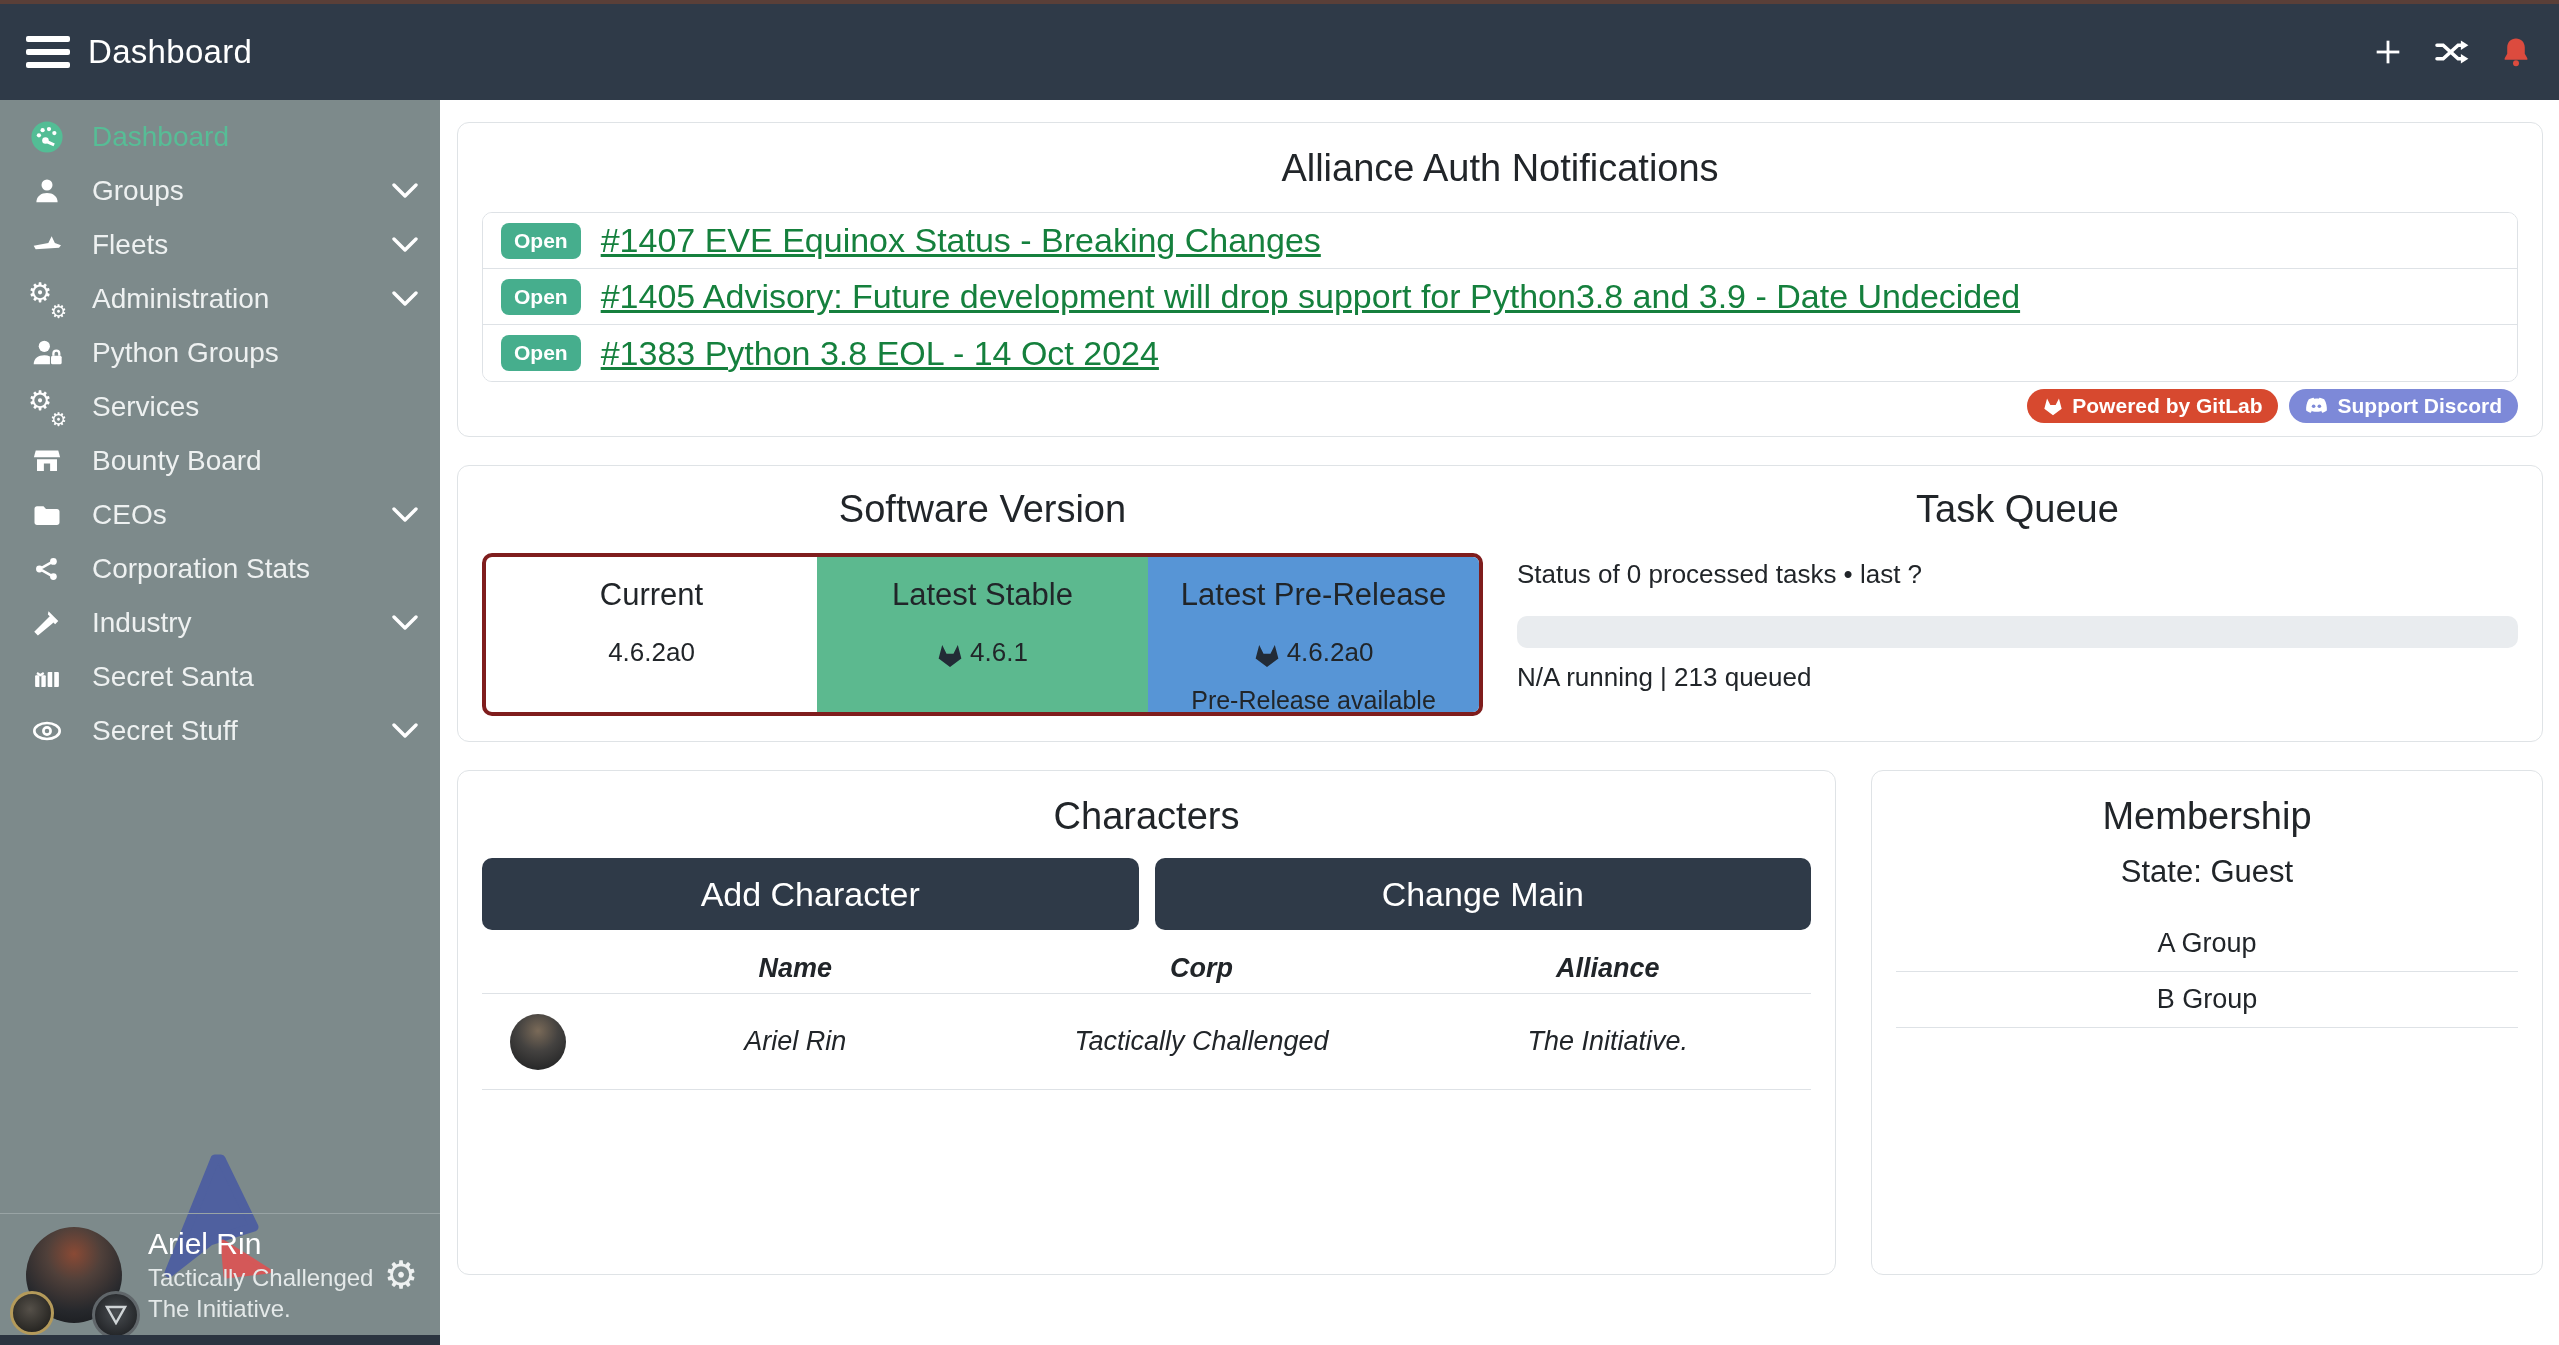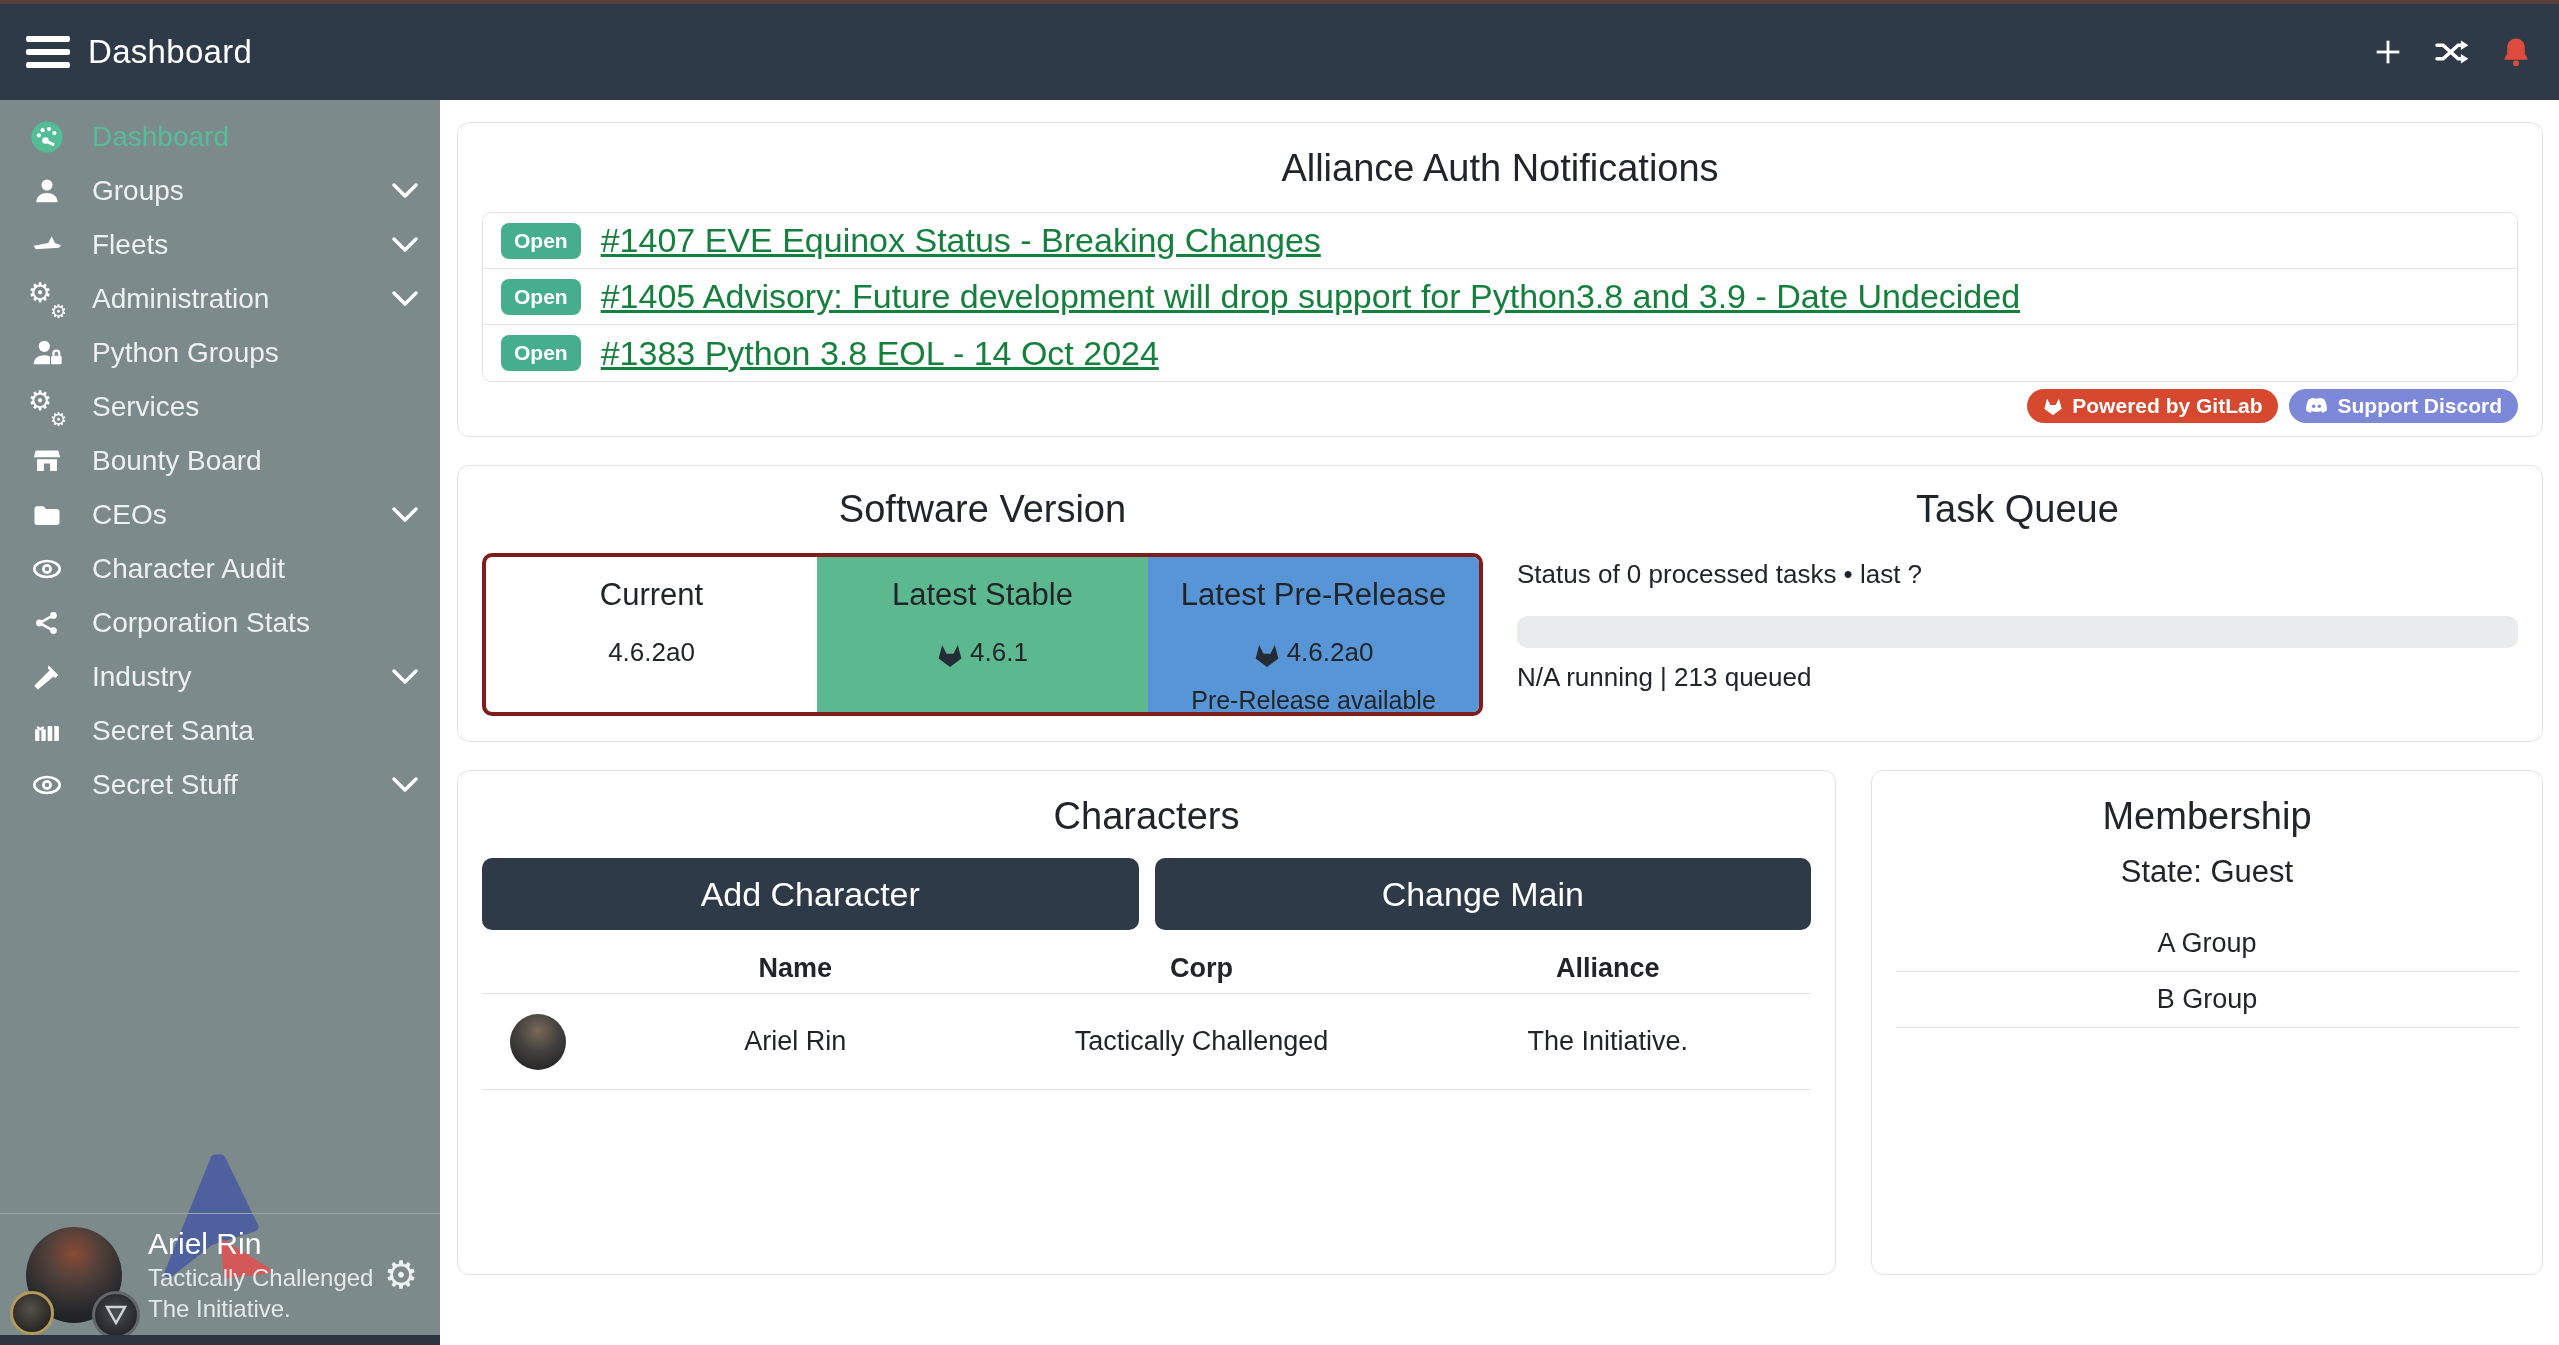--- a/index.html
+++ b/index.html
@@ -97,21 +97,21 @@
   .tq-bar { height:32px; background:#e9ecef; border-radius:10px; margin-top:26px; }
   .tq-info { font-size:26px; margin-top:14px; }
 
   .bottom-row { display:flex; gap:35px; height:505px; }
   .card-characters { flex:0 0 1379px; padding:16px 24px; }
   .char-buttons { display:flex; gap:16px; margin-top:20px; }
   .btn-dark {
     flex:1; height:72px; background:#2f3a48; border:none; border-radius:10px;
     color:#fff; font-size:34px; font-family:inherit; cursor:pointer;
   }
-  .char-table { margin-top:14px; }
+  .char-table { margin-top:14px;font-style:italic; }
   .tbl-header { display:flex; align-items:center; height:50px; font-weight:700; font-size:27px; border-bottom:1px solid #dee2e6; }
   .col-avatar { width:110px; flex:none; }
   .colx { flex:1; text-align:center; }
   .tbl-row { display:flex; align-items:center; height:96px; border-bottom:1px solid #dee2e6; font-size:27px; }
   .tbl-avatar {
     width:56px; height:56px; border-radius:50%; margin-left:28px;
     background:radial-gradient(circle at 50% 30%, #7a6a58 0%, #444240 42%, #191b1d 100%);
   }
 
   .card-membership { flex:1; padding:16px 24px; }
@@ -254,29 +254,20 @@
         </svg>
       </span>
       <span>CEOs</span>
       <span class="nav-chevron">
         <svg width="26" height="16" viewBox="0 0 26 16">
             <path d="M2 2l11 11L24 2" fill="none" stroke="#fff" stroke-width="3.4" stroke-linecap="round" stroke-linejoin="round"></path>
           </svg>
       </span>
     </div>
 
-    <div class="nav-item">
-      <span class="nav-icon">
-        <svg width="32" height="32" viewBox="0 0 24 24">
-          <ellipse cx="12" cy="12" rx="9.5" ry="6" fill="none" stroke="#fff" stroke-width="2"></ellipse>
-          <circle cx="12" cy="12" r="2.7" fill="none" stroke="#fff" stroke-width="2"></circle>
-        </svg>
-      </span>
-      <span>Character Audit</span>
-    </div>
 
     <div class="nav-item">
       <span class="nav-icon">
         <svg width="28" height="28" viewBox="0 0 24 24">
           <path d="M7.8 10.8l7.6-4.2M7.8 13.2l7.6 4.2" stroke="#fff" stroke-width="2.2"></path>
           <circle cx="5.5" cy="12" r="2.9" fill="#fff"></circle>
           <circle cx="17.5" cy="5.5" r="2.9" fill="#fff"></circle>
           <circle cx="17.5" cy="18.5" r="2.9" fill="#fff"></circle>
         </svg>
       </span>

